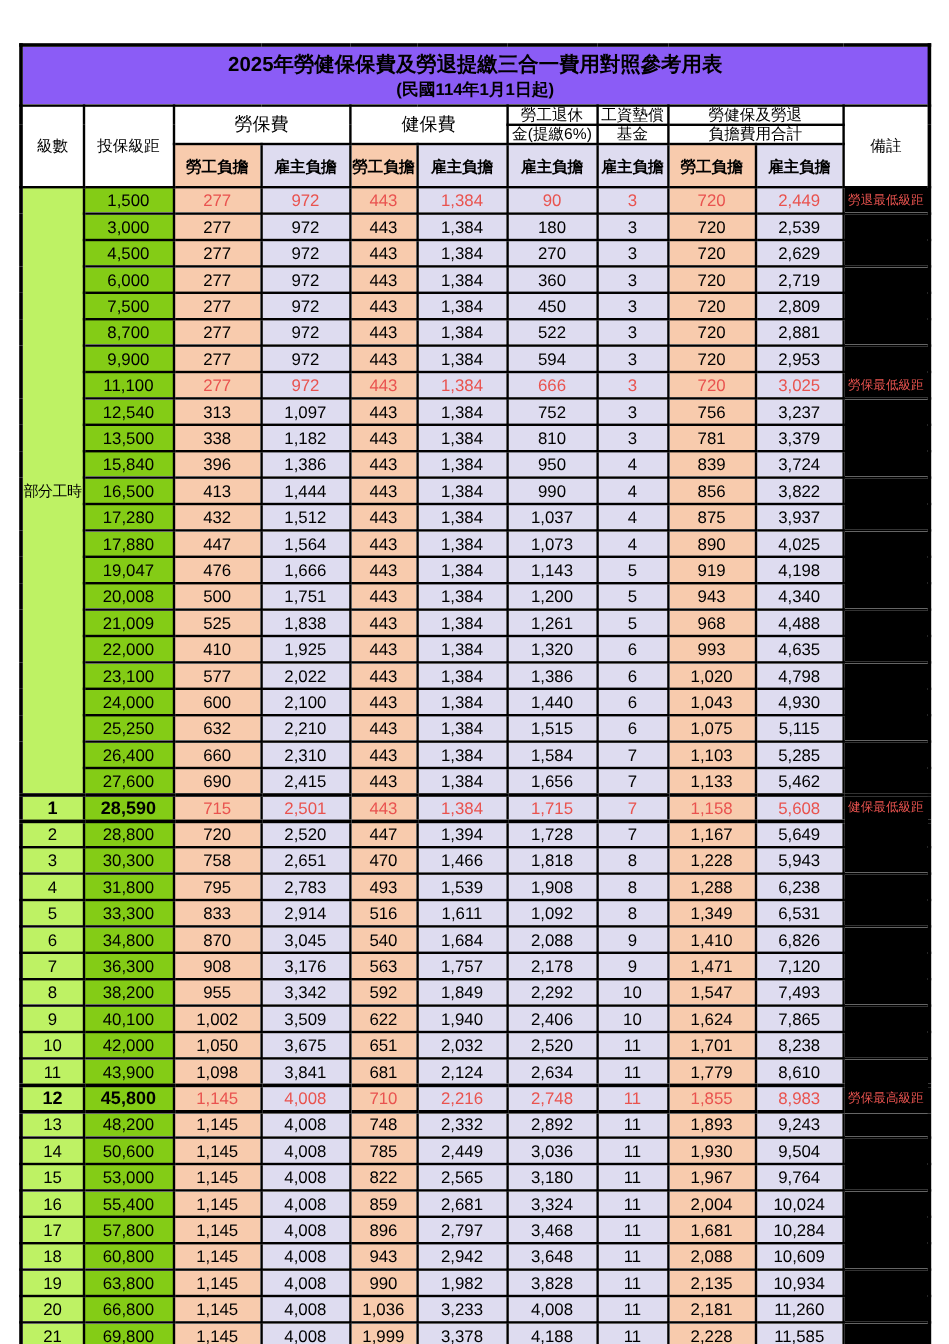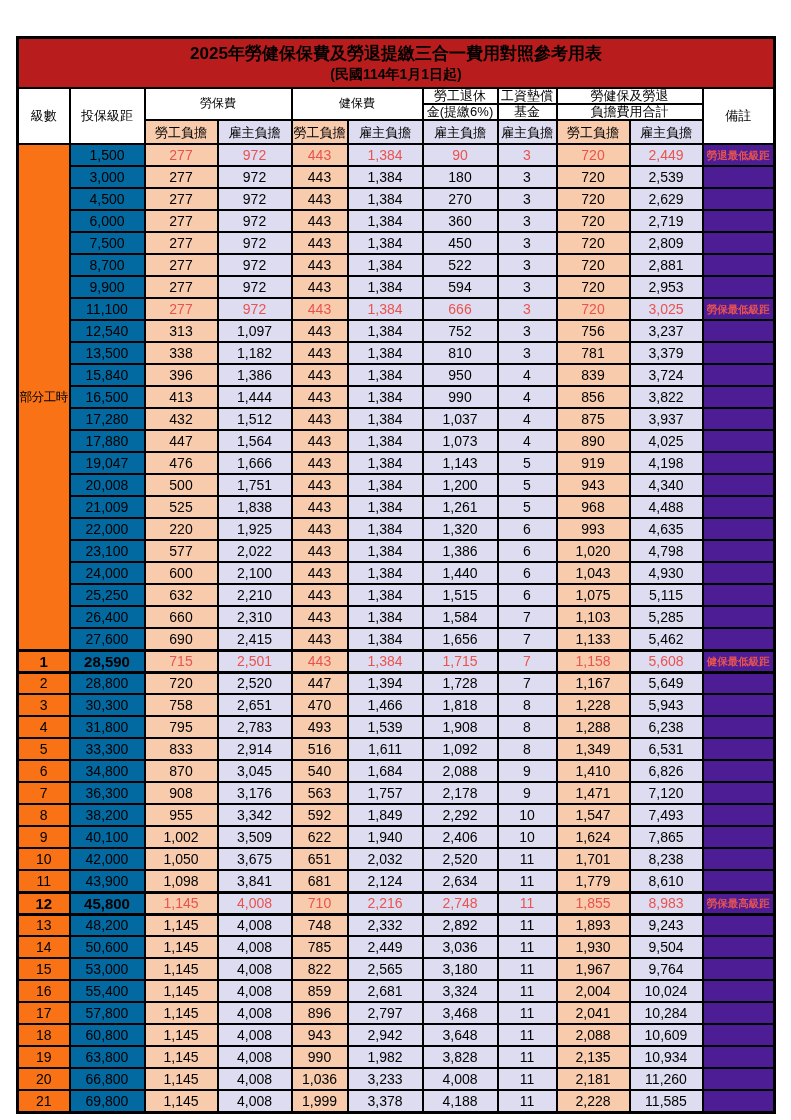--- a/index.html
+++ b/index.html
@@ -16,41 +16,41 @@
     margin: 36px 0 0 16px;
     border: 3px solid #000;
   }
   th, td {
     border: 2px solid #000;
     text-align: center;
     vertical-align: middle;
     padding: 0;
     overflow: hidden;
   }
-  .title-cell { height: 50px; background: #b91c1c; }
+  .title-cell { height: 50px; background: #8b5cf6; }
   .title-main { font-size: 17px; font-weight: bold; line-height: 1.35; }
   .title-sub  { font-size: 14px; font-weight: bold; line-height: 1.2; }
   tr.h1 th, tr.h2 th {
     height: 16px; font-weight: normal; font-size: 13px;
     line-height: 1.1; background: #fff; white-space: nowrap;
   }
-  tr.h1 th.span3 { font-size: 12px; }
+  tr.h1 th.span3 { font-size: 15px; }
   tr.h3 th {
-    height: 24px; font-weight: normal; font-size: 13px;
+    height: 36px; font-weight: bold; font-size: 13px;
     white-space: nowrap; line-height: 1;
   }
   .emp { background: #F8CBAD; }
   .er  { background: #DEDCF0; }
   tbody tr { height: 22px; }
   tbody td { font-size: 14px; line-height: 1; white-space: nowrap; }
-  td.level-cell   { background: #f97316; }
+  td.level-cell   { background: #bef264; }
   td.part-time    { font-size: 12.5px; letter-spacing: -0.5px; }
-  td.bracket-cell { background: #0369a1; }
+  td.bracket-cell { background: #84cc16; }
   td.remark-cell  {
-    background: #4c1d95; font-size: 10.5px; font-weight: bold;
+    background: #000000; font-size: 10.5px; font-weight: normal;
     color: #E9534F; padding: 0 1px;
   }
   tr.hl td.val { color: #E9534F; }
   tr.boldrow td.level-cell,
   tr.boldrow td.bracket-cell { font-weight: bold; font-size: 15px; }
   tr.thick td { border-top-width: 3px; border-bottom-width: 3px; }
 </style>
 </head>
 <body>
 
@@ -302,21 +302,21 @@
         <td class="val emp">443</td>
         <td class="val er">1,384</td>
         <td class="val er">1,261</td>
         <td class="val er">5</td>
         <td class="val emp">968</td>
         <td class="val er">4,488</td>
         <td class="remark-cell"></td>
       </tr>
       <tr>
         <td class="bracket-cell">22,000</td>
-        <td class="val emp">220</td>
+        <td class="val emp">410</td>
         <td class="val er">1,925</td>
         <td class="val emp">443</td>
         <td class="val er">1,384</td>
         <td class="val er">1,320</td>
         <td class="val er">6</td>
         <td class="val emp">993</td>
         <td class="val er">4,635</td>
         <td class="remark-cell"></td>
       </tr>
       <tr>
@@ -589,21 +589,21 @@
       </tr>
       <tr>
         <td class="level-cell">17</td>
         <td class="bracket-cell">57,800</td>
         <td class="val emp">1,145</td>
         <td class="val er">4,008</td>
         <td class="val emp">896</td>
         <td class="val er">2,797</td>
         <td class="val er">3,468</td>
         <td class="val er">11</td>
-        <td class="val emp">2,041</td>
+        <td class="val emp">1,681</td>
         <td class="val er">10,284</td>
         <td class="remark-cell"></td>
       </tr>
       <tr>
         <td class="level-cell">18</td>
         <td class="bracket-cell">60,800</td>
         <td class="val emp">1,145</td>
         <td class="val er">4,008</td>
         <td class="val emp">943</td>
         <td class="val er">2,942</td>

